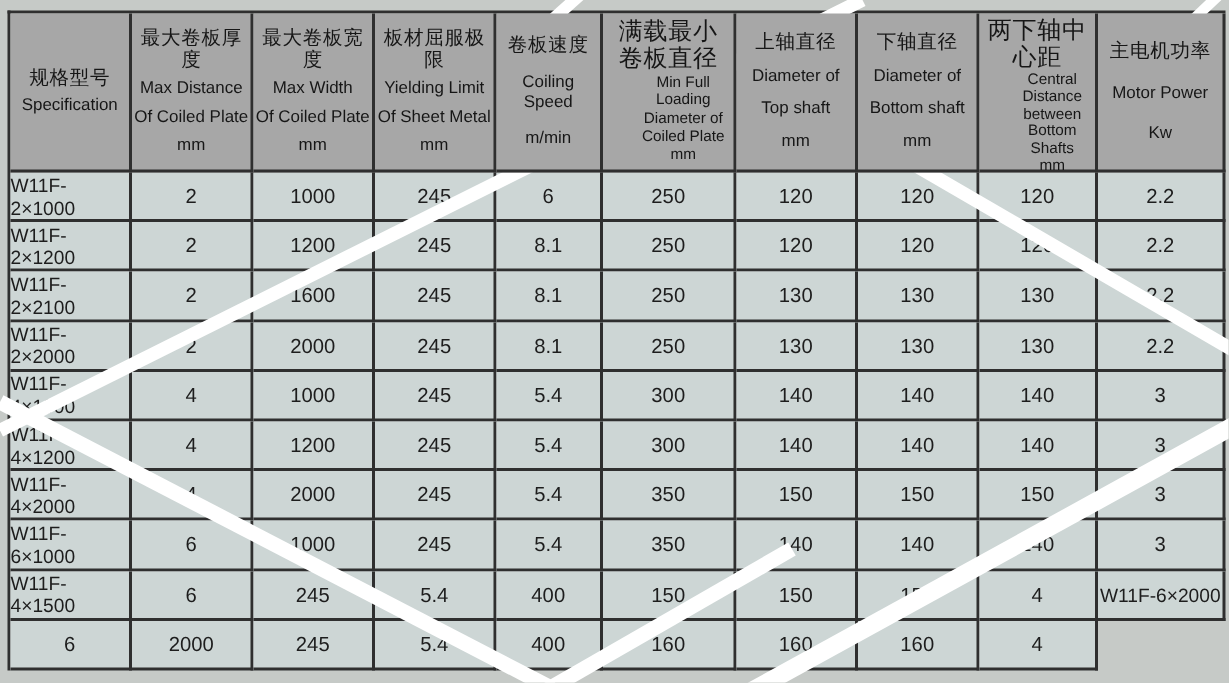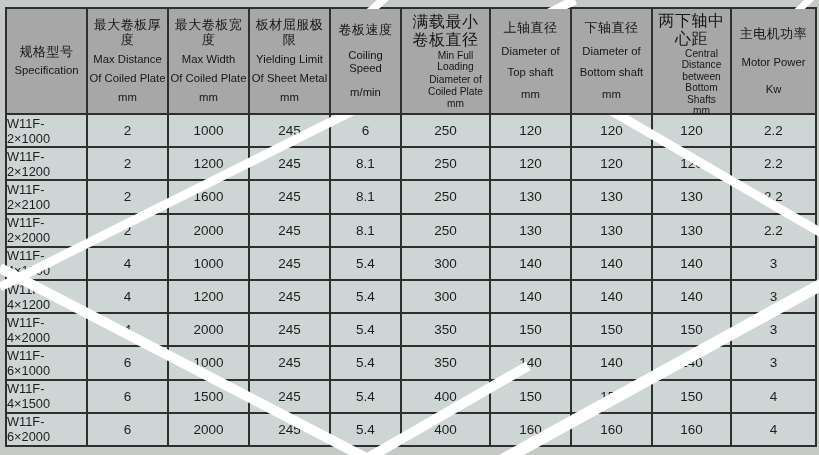--- a/index.html
+++ b/index.html
@@ -183,21 +183,20 @@
     <div class="dc">1000</div>
     <div class="dc">245</div>
     <div class="dc">5.4</div>
     <div class="dc">350</div>
     <div class="dc">140</div>
     <div class="dc">140</div>
     <div class="dc">140</div>
     <div class="dc">3</div>
     <div class="dc spec">W11F-4×1500</div>
     <div class="dc">6</div>
-    <div class="dc">1500</div>
     <div class="dc">245</div>
     <div class="dc">5.4</div>
     <div class="dc">400</div>
     <div class="dc">150</div>
     <div class="dc">150</div>
     <div class="dc">150</div>
     <div class="dc">4</div>
     <div class="dc spec">W11F-6×2000</div>
     <div class="dc">6</div>
     <div class="dc">2000</div>

